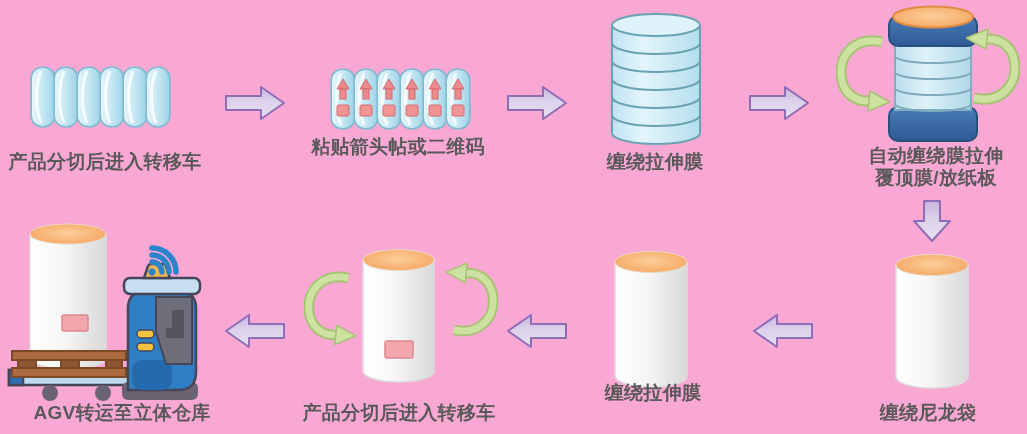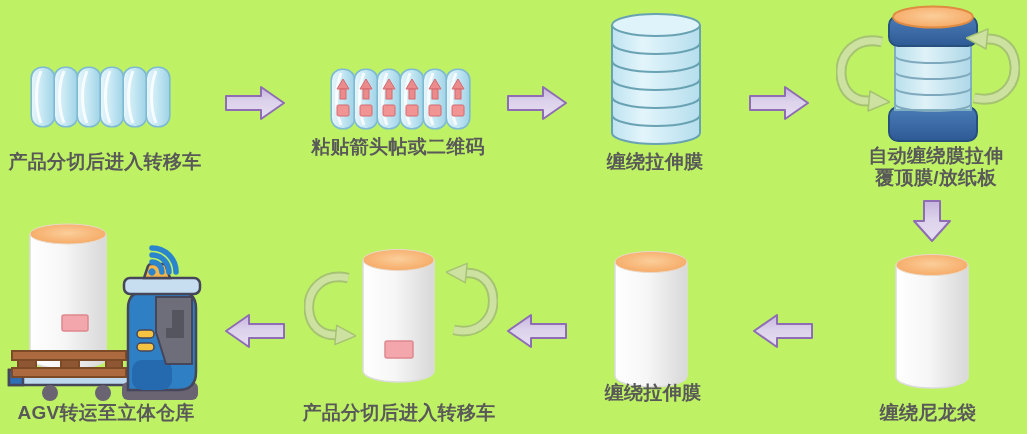--- a/index.html
+++ b/index.html
@@ -1,16 +1,16 @@
 <!DOCTYPE html>
 <html><head>
 <meta charset="utf-8">
 <style>
   html,body{margin:0;padding:0;background:#fff;}
-  .canvas{position:relative;width:1027px;height:434px;background:#bef264;overflow:hidden;
+  .canvas{position:relative;width:1027px;height:434px;background:#f9a8d4;overflow:hidden;
           font-family:"Liberation Sans",sans-serif;}
   .abs{position:absolute;}
   .step-label{position:absolute;width:210px;text-align:center;font-size:19px;line-height:22px;
               color:#595959;font-weight:600;letter-spacing:.3px;white-space:nowrap;}
   .disc-stack{position:absolute;display:flex;}
   .disc-stack svg{margin-left:-3px;}
   .disc-stack svg:first-child{margin-left:0;}
 </style>
 </head>
 <body>
@@ -258,15 +258,15 @@
       <rect x="131" y="131" width="17" height="8" rx="4" fill="#F5C242" stroke="#46465A" stroke-width="1.5"></rect>
     </g>
 
     <g transform="translate(146,60) rotate(45)" stroke="#2B85CC" stroke-width="5.5" stroke-linecap="round" fill="none">
       <circle cx="0" cy="0" r="3.5" fill="#2B85CC" stroke="none"></circle>
       <path d="M-7,-7 A10,10 0 0 1 7,-7"></path>
       <path d="M-12,-12 A17,17 0 0 1 12,-12"></path>
       <path d="M-17,-17 A24,24 0 0 1 17,-17"></path>
     </g>
   </svg>
-  <div class="step-label" style="left:1px;top:402px;">AGV转运至立体仓库</div>
+  <div class="step-label" style="left:17px;top:402px;">AGV转运至立体仓库</div>
 
 </div>
 
 </body></html>

